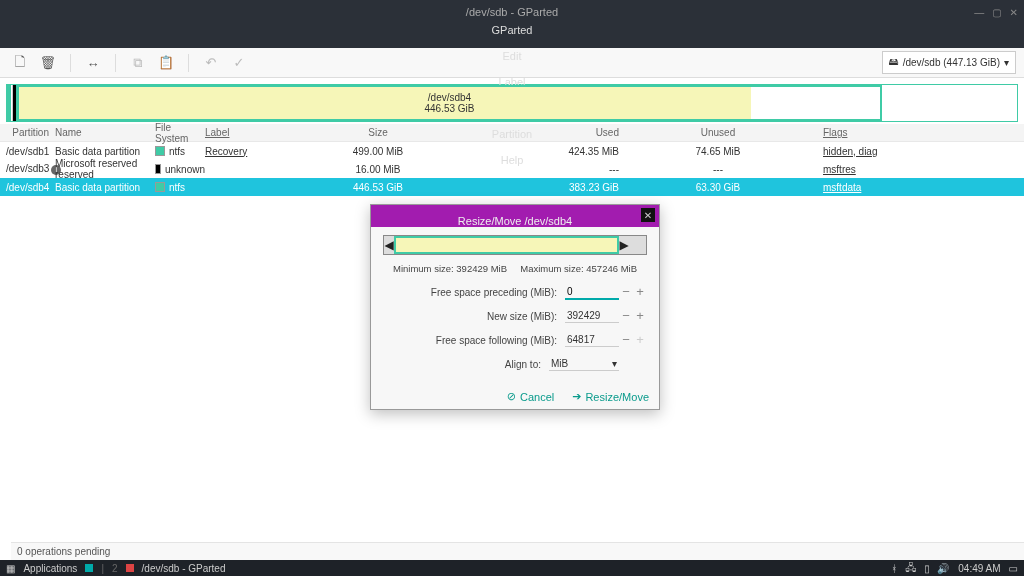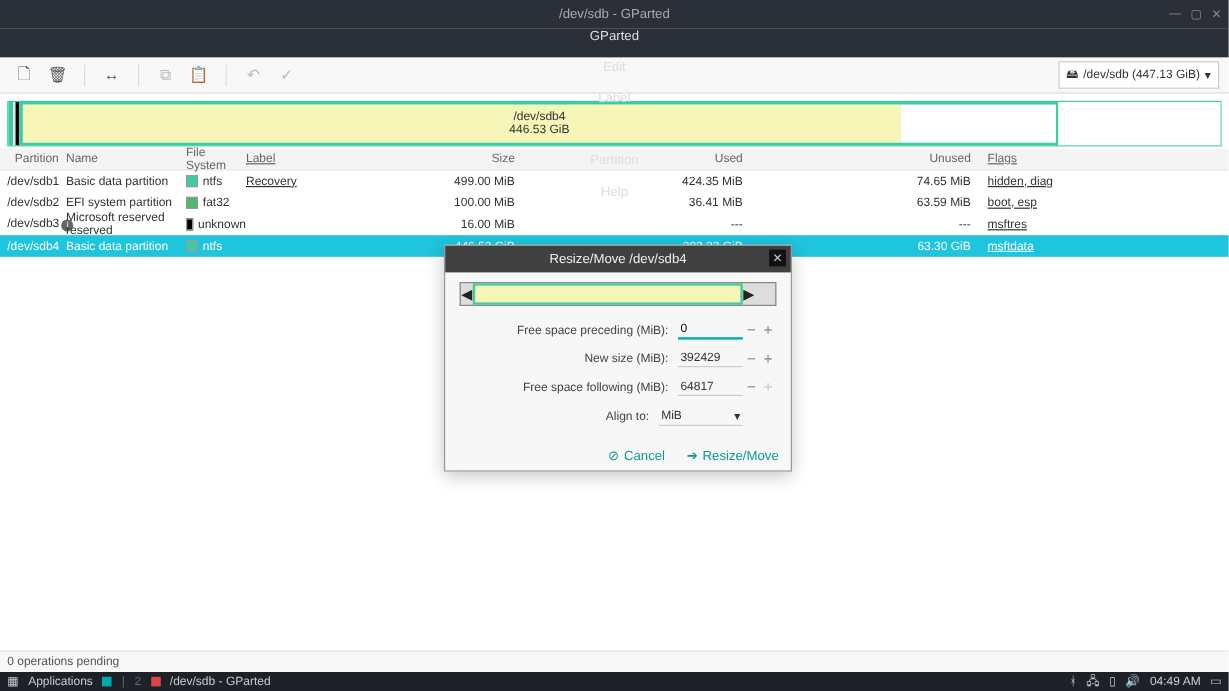--- a/index.html
+++ b/index.html
@@ -26,50 +26,50 @@
 .disk-map .p4 { flex: 1; border: 2px solid #3fcba6; border-left: 3px solid #3fcba6; background: linear-gradient(to right, #f6f6b8 0%, #f6f6b8 85%, #fff 85%); display: flex; align-items: center; justify-content: center; flex-direction: column; font-size: 10px; }
 .disk-map .tail { width: 135px; background: #fff; }
 
 .grid-header { display: flex; background: #f4f4f4; color: #666; font-size: 10px; height: 18px; align-items: center; border-bottom: 1px solid #e8e8e8; }
 .grid-row { display: flex; height: 18px; align-items: center; font-size: 10px; }
 .grid-row.selected { background: #1fc4dd; color: #fff; }
 .col-partition { width: 55px; padding-left: 6px; text-align: right; padding-right: 6px; white-space: nowrap; }
 .col-name { width: 100px; }
 .col-fs { width: 50px; display: flex; align-items: center; gap: 4px; }
 .col-label { width: 122px; text-decoration: underline; }
-.col-size { width: 110px; text-align: right; padding-right: 8px; }
+.col-size { width: 110px; text-align: center; padding-right: 8px; }
 .col-used { width: 190px; text-align: right; padding-right: 8px; }
-.col-unused { width: 190px; text-align: right; padding-right: 8px; }
+.col-unused { width: 190px; text-align: center; padding-right: 8px; }
 .col-flags { width: 180px; padding-left: 6px; text-decoration: underline; }
 .swatch { width: 10px; height: 10px; border: 1px solid #999; }
 .sw-ntfs { background: #3fcba6; }
 .sw-fat32 { background: #4db870; }
 .sw-unknown { background: #000; }
 .info-icon { display: inline-block; width: 10px; height: 10px; border-radius: 50%; background: #666; color: #fff; font-size: 7px; text-align: center; line-height: 10px; margin-left: 2px; }
 
 .dialog { position: absolute; left: 370px; top: 204px; width: 290px; background: #f7f7f7; border: 1px solid #999; box-shadow: 0 4px 14px rgba(0,0,0,0.25); }
-.dlg-title { background: #404040; color: #eee; height: 22px; display: flex; align-items: center; justify-content: center; font-size: 11px; position: relative; }
+.dlg-title { background: #a21caf; color: #eee; height: 22px; display: flex; align-items: flex-end; justify-content: center; font-size: 11px; position: relative; }
 .dlg-close { position: absolute; right: 4px; top: 3px; width: 14px; height: 14px; background: #111; color: #ccc; font-size: 10px; display: flex; align-items: center; justify-content: center; }
 .dlg-body { padding: 8px 12px 10px 12px; }
 .dlg-bar { height: 20px; border: 1px solid #888; display: flex; align-items: center; margin-bottom: 8px; position: relative; background: #ddd; }
 .dlg-bar .handle { width: 10px; display: flex; align-items: center; justify-content: center; font-size: 12px; color: #222; }
 .dlg-bar .fill { height: 100%; border: 2px solid #3fcba6; background: #f6f6b8; width: 225px; }
 .dlg-bar .empty { flex: 1; background: #d0d0d0; }
 .dlg-minmax { display: flex; justify-content: space-between; font-size: 9.5px; color: #444; margin-bottom: 6px; padding: 0 10px;}
 .dlg-row { display: flex; align-items: center; height: 24px; font-size: 10px; }
 .dlg-row .lbl { flex: 1; color: #444; text-align: right; padding-right: 8px;}
 .dlg-row .val { width: 54px; border-bottom: 1px solid #ccc; font-size: 10px; padding: 1px 2px; color: #333; }
 .dlg-row .val.active { border-bottom: 2px solid #0aa; color: #000; }
 .dlg-row .spin { width: 14px; text-align: center; color: #888; font-size: 13px; line-height: 12px; }
 .dlg-row .combo { width: 70px; border-bottom: 1px solid #ccc; display: flex; justify-content: space-between; font-size: 10px; padding: 1px 2px;}
 .dlg-actions { display: flex; justify-content: flex-end; gap: 18px; padding: 4px 10px 6px 0; font-size: 11px; }
 .dlg-actions .cancel { color: #0a9b8c; display: flex; align-items: center; gap: 4px; }
 .dlg-actions .apply { color: #0a9b8c; display: flex; align-items: center; gap: 4px; font-weight: 500; }
 
-.statusbar { position: absolute; bottom: 16px; left: 0; right: 0; height: 18px; background: #f8f8f8; border-top: 1px solid #e4e4e4; font-size: 10px; color: #555; display: flex; align-items: center; padding-left: 6px; }
+.statusbar { position: absolute; bottom: 16px; left: 11px; right: 0; height: 18px; background: #f8f8f8; border-top: 1px solid #e4e4e4; font-size: 10px; color: #555; display: flex; align-items: center; padding-left: 6px; }
 
 .taskbar { position: absolute; bottom: 0; left: 0; right: 0; height: 16px; background: #1e2228; color: #ccc; display: flex; align-items: center; font-size: 10px; padding: 0 6px; gap: 8px; }
 .taskbar .spacer { flex: 1; }
 .taskbar .t-swatch { width: 8px; height: 8px; }
 </style>
 </head>
 <body>
 
 <div class="titlebar">
   <div class="title">/dev/sdb - GParted</div>
@@ -135,30 +135,20 @@
       <div class="col-partition">/dev/sdb1</div>
       <div class="col-name">Basic data partition</div>
       <div class="col-fs"><span class="swatch sw-ntfs"></span>ntfs</div>
       <div class="col-label">Recovery</div>
       <div class="col-size">499.00 MiB</div>
       <div class="col-used">424.35 MiB</div>
       <div class="col-unused">74.65 MiB</div>
       <div class="col-flags">hidden, diag</div>
     </div>
     <div class="grid-row">
-      <div class="col-partition">/dev/sdb2</div>
-      <div class="col-name">EFI system partition</div>
-      <div class="col-fs"><span class="swatch sw-fat32"></span>fat32</div>
-      <div class="col-label"></div>
-      <div class="col-size">100.00 MiB</div>
-      <div class="col-used">36.41 MiB</div>
-      <div class="col-unused">63.59 MiB</div>
-      <div class="col-flags">boot, esp</div>
-    </div>
-    <div class="grid-row">
       <div class="col-partition">/dev/sdb3<span class="info-icon">i</span></div>
       <div class="col-name">Microsoft reserved reserved</div>
       <div class="col-fs"><span class="swatch sw-unknown"></span>unknown</div>
       <div class="col-label"></div>
       <div class="col-size">16.00 MiB</div>
       <div class="col-used">---</div>
       <div class="col-unused">---</div>
       <div class="col-flags">msftres</div>
     </div>
     <div class="grid-row selected">
@@ -177,20 +167,24 @@
   <div class="dlg-title">
     <span>Resize/Move /dev/sdb4</span>
     <div class="dlg-close">✕</div>
   </div>
   <div class="dlg-body">
     <div class="dlg-bar">
       <div class="handle">◀</div>
       <div class="fill"></div>
       <div class="handle">▶</div>
       <div class="empty"></div>
+    </div>
+    <div class="dlg-minmax">
+      <span>Minimum size: 392429 MiB</span>
+      <span>Maximum size: 457246 MiB</span>
     </div>
     <div class="dlg-row">
       <div class="lbl">Free space preceding (MiB):</div>
       <div class="val active">0</div>
       <div class="spin">−</div>
       <div class="spin">+</div>
     </div>
     <div class="dlg-row">
       <div class="lbl">New size (MiB):</div>
       <div class="val">392429</div>

